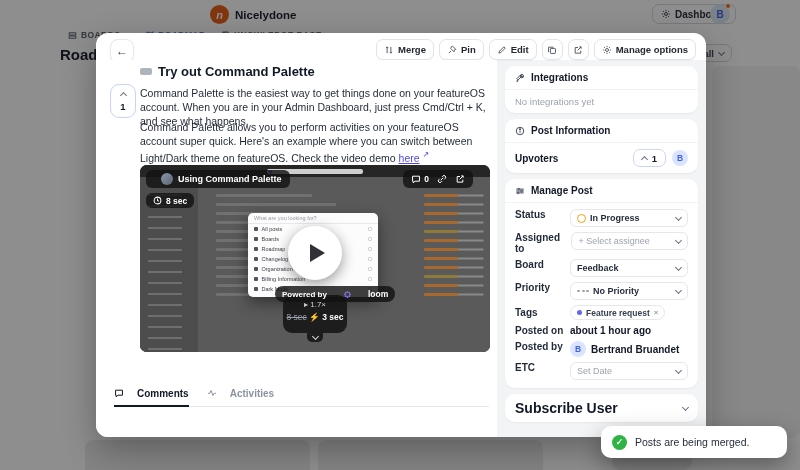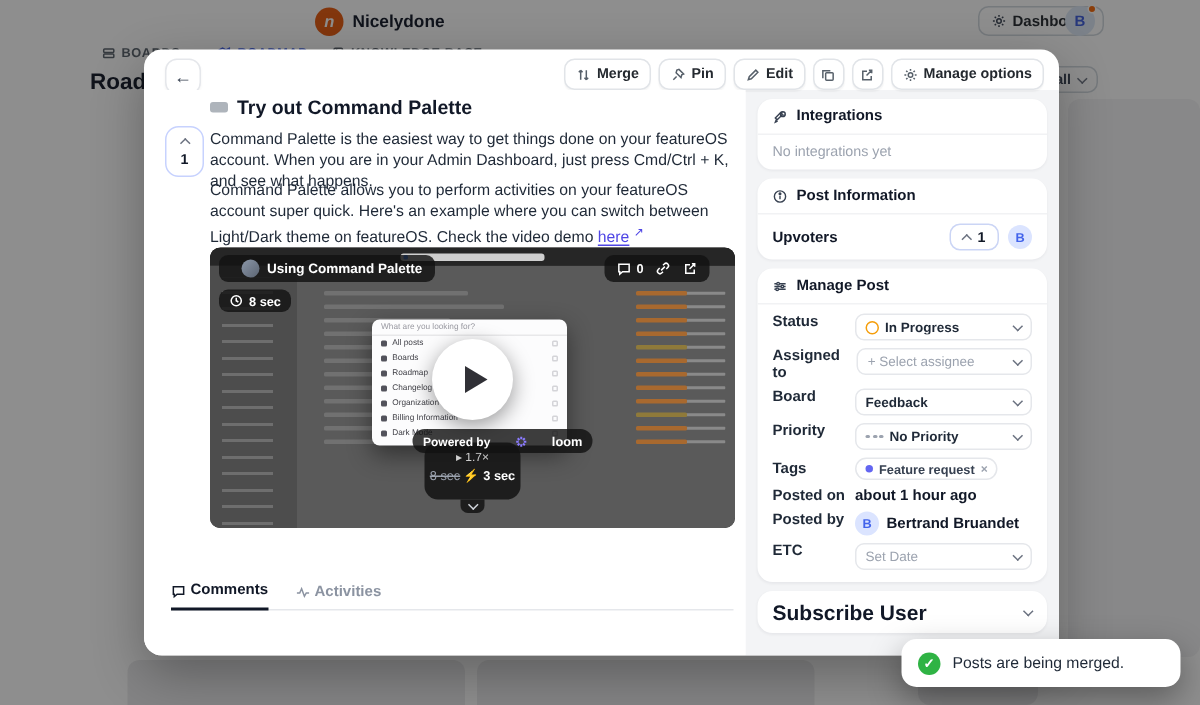--- a/index.html
+++ b/index.html
@@ -74,21 +74,21 @@
   .vspeed { position:absolute; left:143px; top:130px; width:64px; height:38px; background:rgba(22,22,22,.9); border-radius:9px; z-index:3; text-align:center; color:#cfcfcf; font-size:8px; padding-top:5px; }
   .vspeed .l2 { margin-top:3px; font-size:8.5px; color:#fff; font-weight:700; }
   .vspeed .old { color:#9ca3af; text-decoration:line-through; font-weight:400; }
   .vspeed .bolt { color:#fbbf24; }
   .vpow { left:135px; top:121px; height:16px; padding:0 7px; gap:16px; font-size:8px; font-weight:600; z-index:5; border-radius:8px; }
   .vpow b { font-size:8.5px; font-weight:800; }
   .vchev { position:absolute; left:167px; top:168px; width:16px; height:9px; background:rgba(22,22,22,.9); border-radius:0 0 5px 5px; z-index:3; display:flex; align-items:flex-start; justify-content:center; }
 
   
   .ctabs { position:absolute; left:18px; right:8px; top:328px; display:flex; gap:18px; border-bottom:1px solid #e5e7eb; }
-  .ctab { display:flex; align-items:flex-end; gap:3px; font-size:10px; font-weight:700; color:#111827; padding-bottom:6px; }
+  .ctab { display:flex; align-items:flex-start; gap:13px; font-size:10px; font-weight:700; color:#111827; padding-bottom:6px; }
   .ctab.active { border-bottom:2px solid #111827; margin-bottom:-1px; }
   .ctab.inactive { color:#8b93a1; font-weight:600; }
   .comment-box { position:absolute; left:18px; right:8px; top:356px; height:30px; border:1px solid #e5e7eb; border-radius:10px; background:#fff; }
   .comment-box input { width:100%; height:100%; border:0; outline:0; background:transparent; padding:0 12px; font-size:10.5px; color:#374151; font-family:"Liberation Sans",sans-serif; }
   .comment-box input::placeholder { color:#b3bac5; }
 
   
   .m-side { width:209px; background:#f3f4f6; padding:6px 8px 0; overflow:hidden; }
   .scard { background:#fff; border-radius:10px; margin-bottom:6px; box-shadow:0 1px 2px rgba(16,24,40,.05); overflow:hidden; }
   .scard-h { display:flex; align-items:center; gap:6px; padding:6px 10px; font-size:10px; font-weight:800; color:#111827; border-bottom:1px solid #f1f2f4; }

